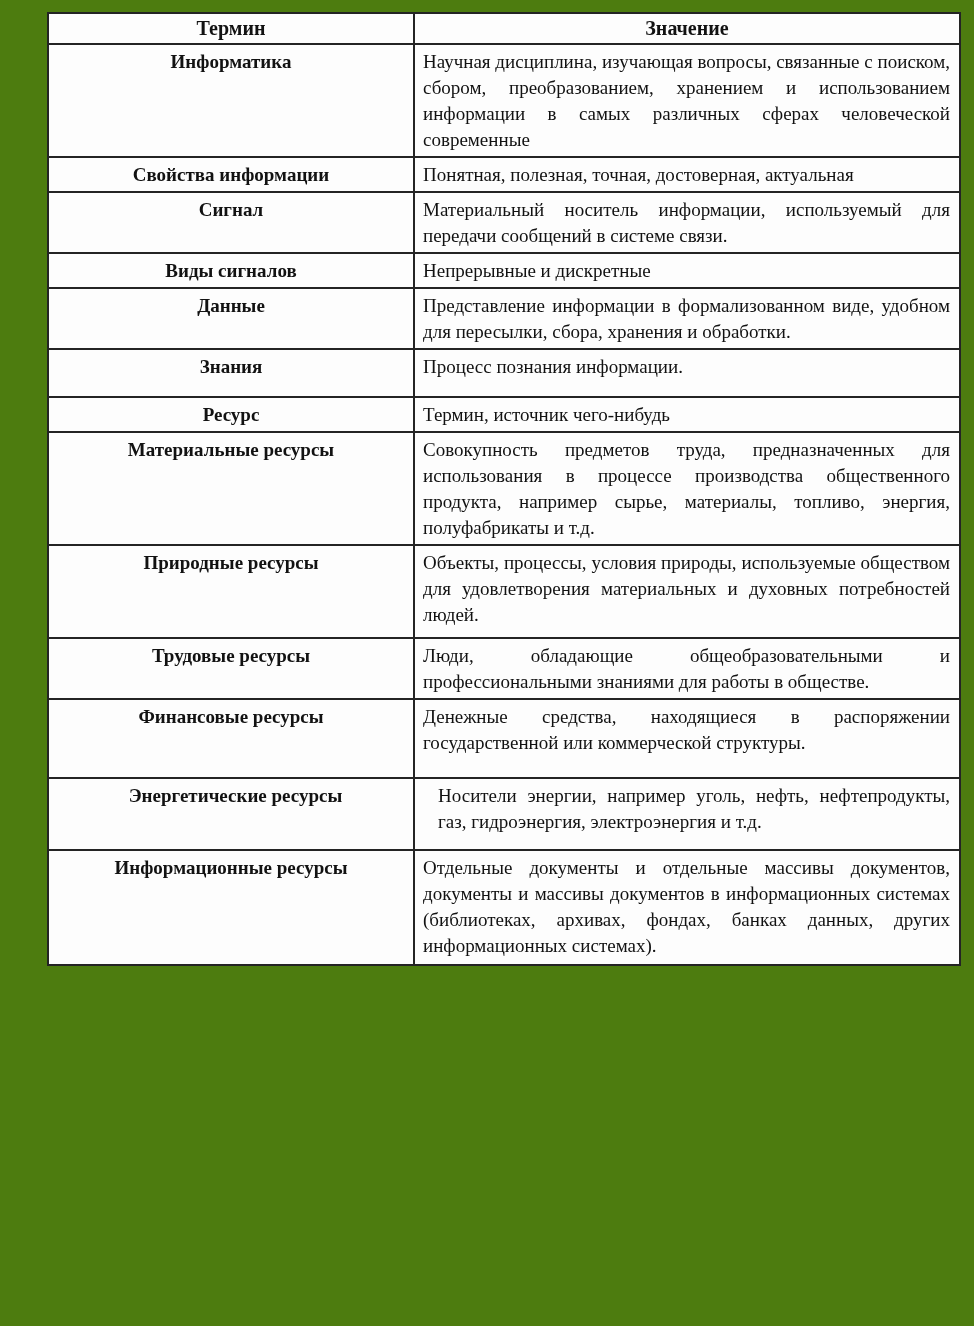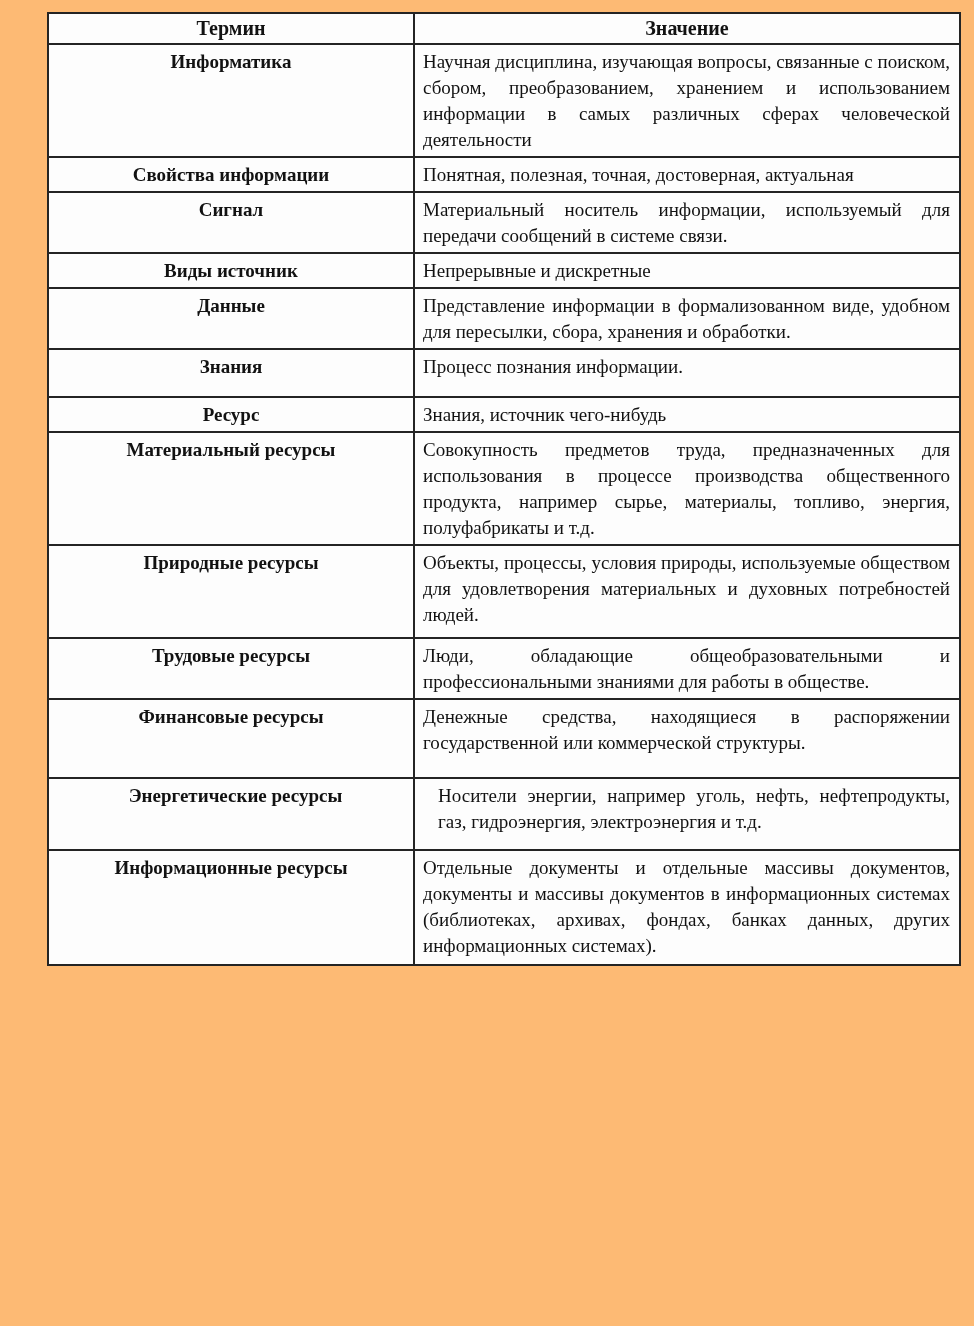--- a/index.html
+++ b/index.html
@@ -6,21 +6,21 @@
     margin: 0;
     padding: 0;
     background: #ffffff;
     font-family: "Liberation Serif", "DejaVu Serif", serif;
     color: #121212;
   }
   .page {
     position: relative;
     width: 974px;
     height: 1326px;
-    background: #fdba74;
+    background: #4d7c0f;
     overflow: hidden;
     text-decoration: underline;
   }
   table.glossary {
     position: absolute;
     left: 47px;
     top: 12px;
     width: 912px;
     border-collapse: collapse;
     table-layout: fixed;
@@ -73,57 +73,57 @@
     </colgroup>
     <thead>
       <tr>
         <th class="hdr">Термин</th>
         <th class="hdr">Значение</th>
       </tr>
     </thead>
     <tbody id="rows-body">
   <tr>
     <td class="term">Информатика</td>
-    <td class="value">Научная дисциплина, изучающая вопросы, связанные с поиском, сбором, преобразованием, хранением и использованием информации в самых различных сферах человеческой деятельности</td>
+    <td class="value">Научная дисциплина, изучающая вопросы, связанные с поиском, сбором, преобразованием, хранением и использованием информации в самых различных сферах человеческой современные</td>
   </tr>
 
 
   <tr>
     <td class="term">Свойства информации</td>
     <td class="value">Понятная, полезная, точная, достоверная, актуальная</td>
   </tr>
 
   <tr>
     <td class="term">Сигнал</td>
     <td class="value">Материальный носитель информации, используемый для передачи сообщений в системе связи.</td>
   </tr>
 
   <tr>
-    <td class="term">Виды источник</td>
+    <td class="term">Виды сигналов</td>
     <td class="value">Непрерывные и дискретные</td>
   </tr>
 
   <tr>
     <td class="term">Данные</td>
     <td class="value">Представление информации в формализованном виде, удобном для пересылки, сбора, хранения и обработки.</td>
   </tr>
 
   <tr>
     <td class="term">Знания</td>
     <td class="value">Процесс познания информации.</td>
   </tr>
 
 
   <tr>
     <td class="term">Ресурс</td>
-    <td class="value">Знания, источник чего-нибудь</td>
+    <td class="value">Термин, источник чего-нибудь</td>
   </tr>
 
   <tr>
-    <td class="term">Материальный ресурсы</td>
+    <td class="term">Материальные ресурсы</td>
     <td class="value">Совокупность предметов труда, предназначенных для использования в процессе производства общественного продукта, например сырье, материалы, топливо, энергия, полуфабрикаты и т.д.</td>
   </tr>
 
   <tr>
     <td class="term">Природные ресурсы</td>
     <td class="value">Объекты, процессы, условия природы, используемые обществом для удовлетворения материальных и духовных потребностей людей.</td>
   </tr>
 
   <tr>
     <td class="term">Трудовые ресурсы</td>

